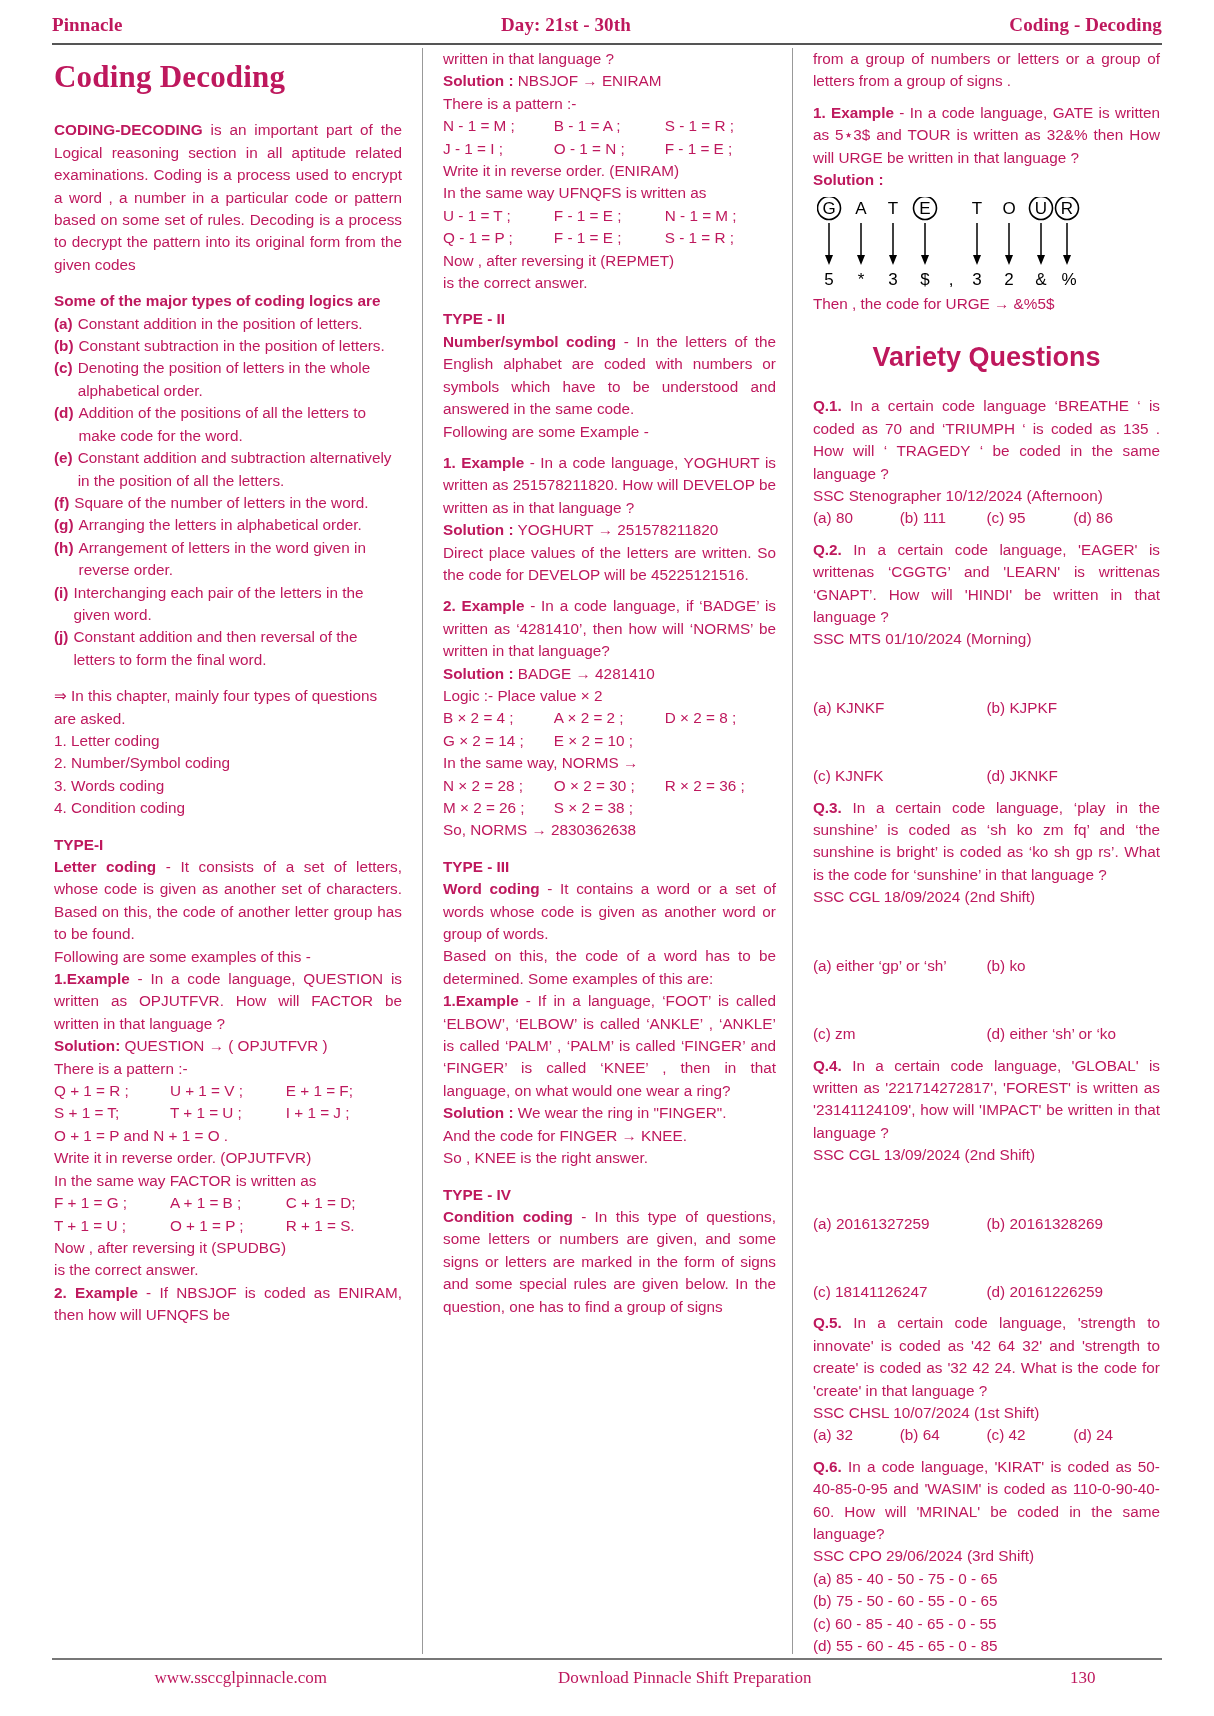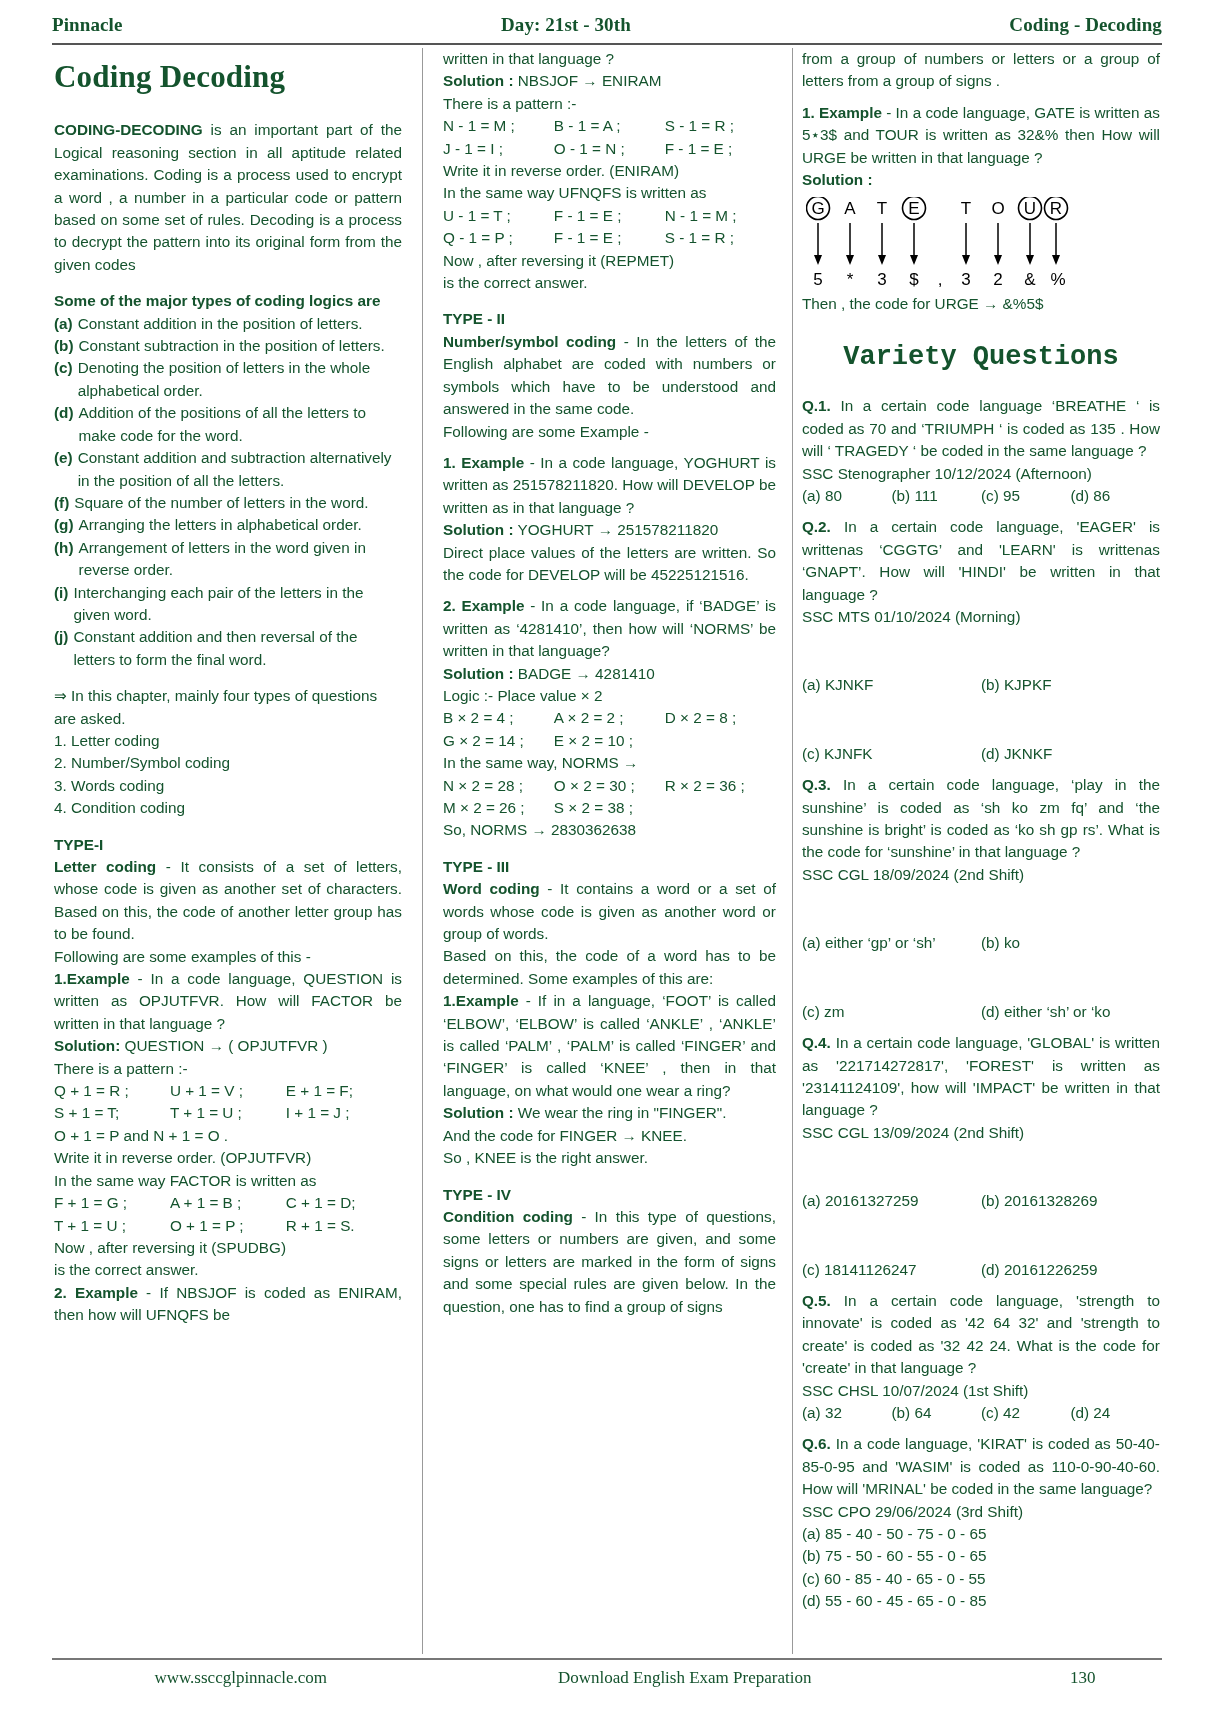--- a/index.html
+++ b/index.html
@@ -6,21 +6,21 @@
     margin: 0;
     padding: 0;
     background: #ffffff;
   }
   .page {
     position: relative;
     width: 1214px;
     height: 1716px;
     background: #ffffff;
     font-family: "Liberation Sans", sans-serif;
-    color: #14532d;
+    color: #be185d;
     box-sizing: border-box;
     overflow: hidden;
   }
 
   
   .page-header {
     position: absolute;
     top: 14px;
     left: 52px;
     right: 52px;
@@ -79,33 +79,33 @@
   .col {
     width: 33.3333%;
     box-sizing: border-box;
     padding: 0 16px;
     font-size: 15.3px;
     line-height: 1.465;
     overflow: hidden;
   }
   .col.c1 { padding-left: 2px; padding-right: 20px; }
   .col.c2 { border-left: 1.6px solid #999; padding-left: 20px; padding-right: 16px; }
-  .col.c3 { border-left: 1.6px solid #999; padding-left: 9px; padding-right: 2px; }
+  .col.c3 { border-left: 1.6px solid #999; padding-left: 20px; padding-right: 2px; }
 
   
   .chapter-title {
     font-family: "Liberation Serif", serif;
     font-weight: bold;
     font-size: 31px;
     text-align: left;
     margin: 6px 0 20px 0;
     letter-spacing: 0.2px;
   }
   .section-title {
-    font-family: Liberation Mono, monospace;
+    font-family: Liberation Sans, sans-serif;
     font-weight: bold;
     font-size: 27px;
     text-align: center;
     margin: 22px 0 18px 0;
   }
   p.jt {
     margin: 0 0 0 0;
     text-align: justify;
     text-justify: inter-word;
   }
@@ -471,17 +471,17 @@
       <p class="opt-line">(b) 75 - 50 - 60 - 55 - 0 - 65</p>
       <p class="opt-line">(c) 60 - 85 - 40 - 65 - 0 - 55</p>
       <p class="opt-line">(d) 55 - 60 - 45 - 65 - 0 - 85</p>
     </div>
 
   </div>
 
   <div class="footer-rule"></div>
   <div class="page-footer">
     <div class="ft-left">www.ssccglpinnacle.com</div>
-    <div class="ft-center">Download English Exam Preparation</div>
+    <div class="ft-center">Download Pinnacle Shift Preparation</div>
     <div class="ft-right">130</div>
   </div>
 
 </div>
 
 </body></html>

